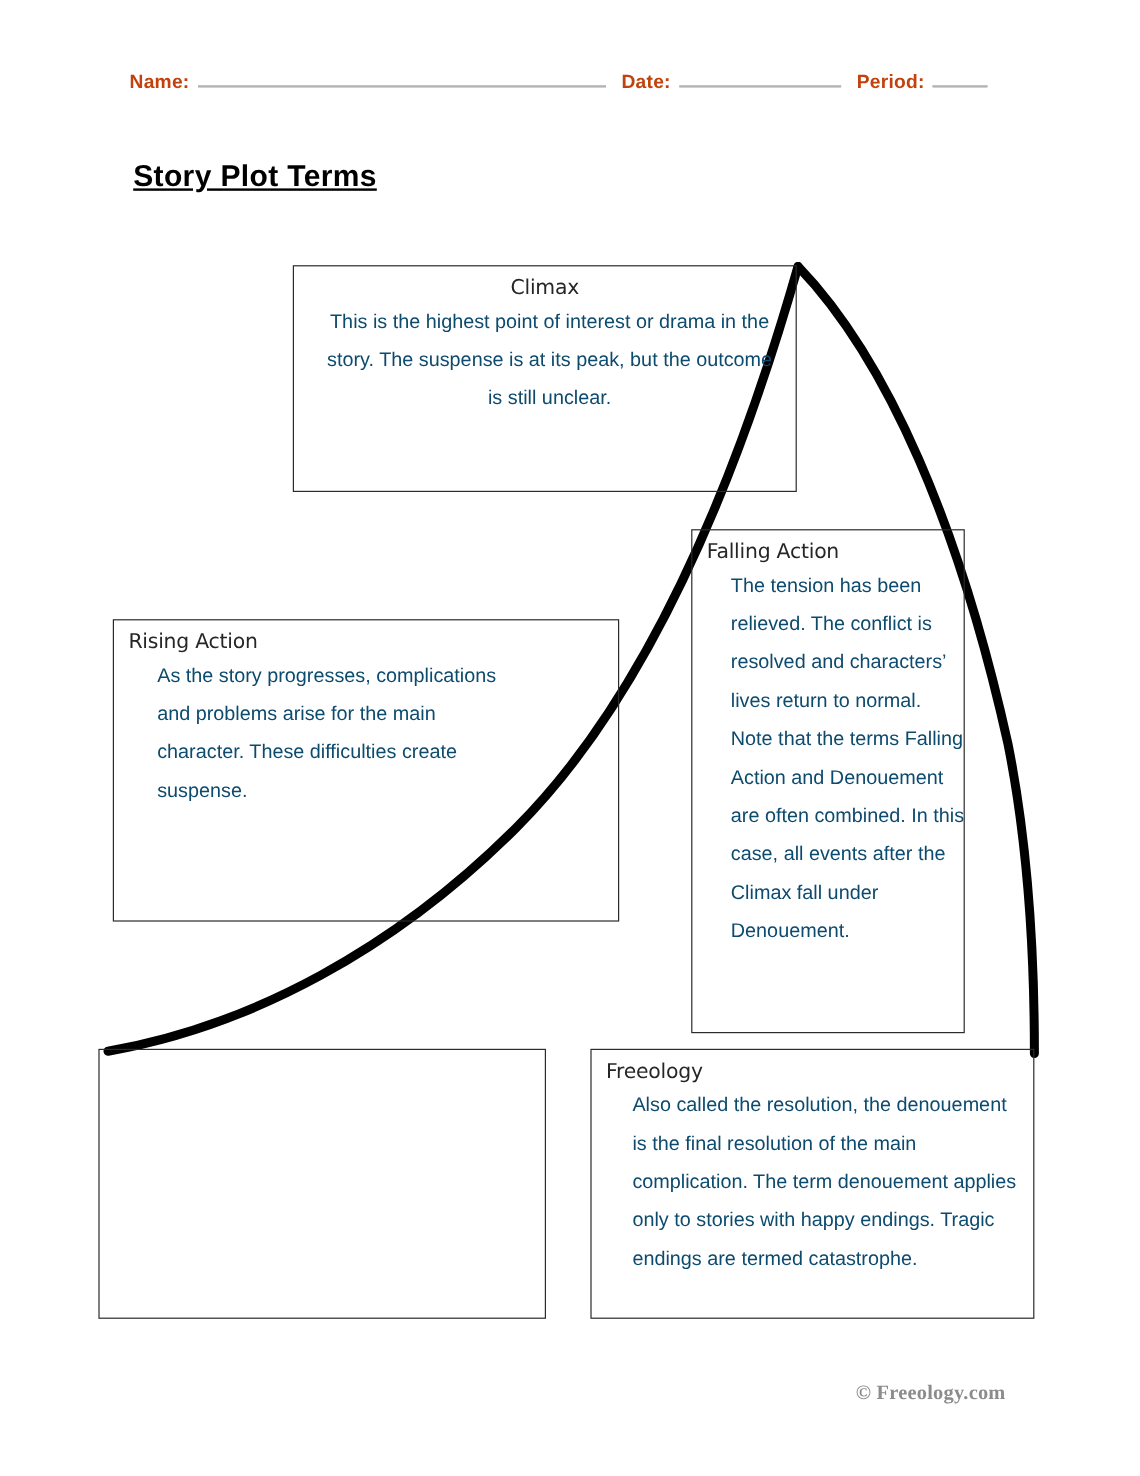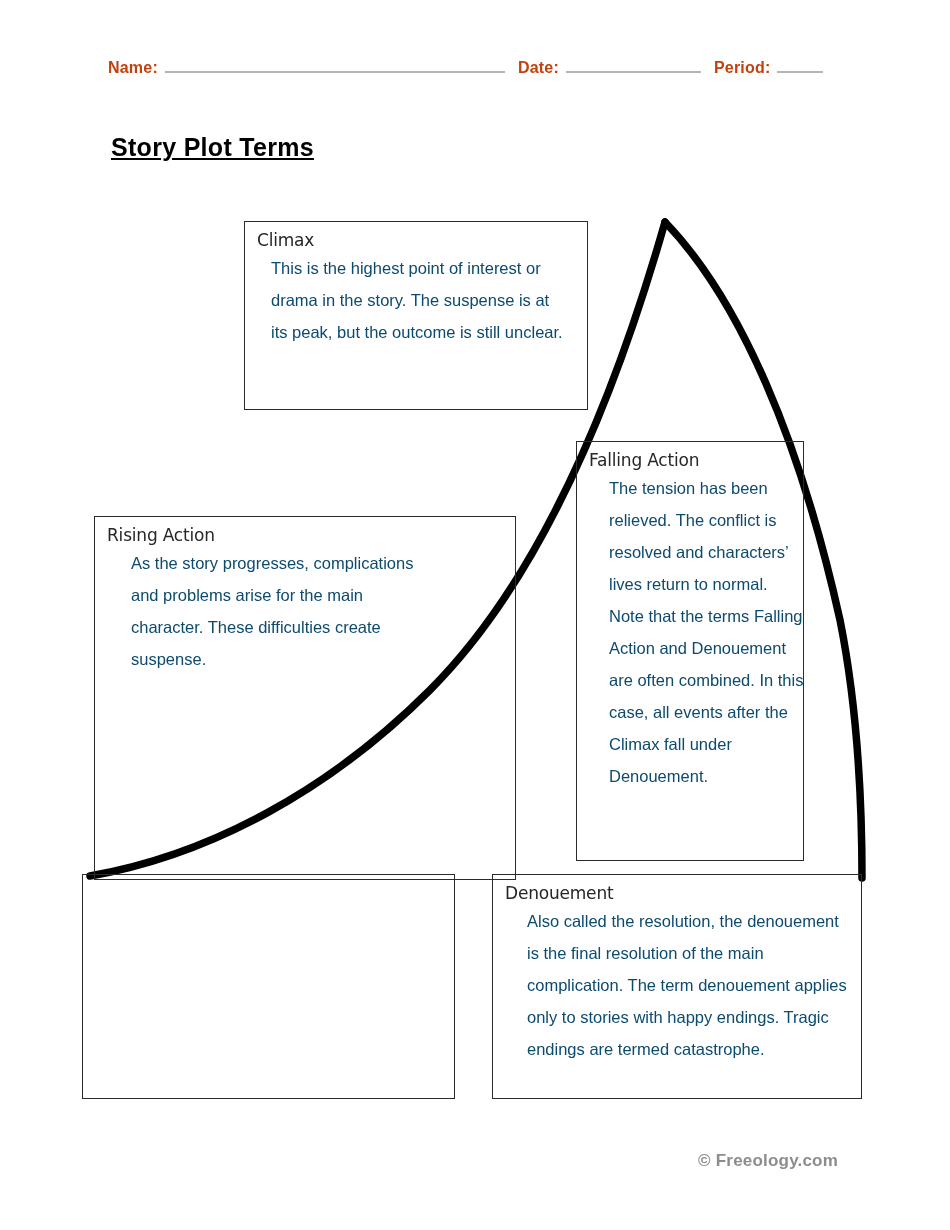--- a/index.html
+++ b/index.html
@@ -85,27 +85,27 @@
   .term-body {
     font-size: 16.5px;
     color: #0c4a6e;
     line-height: 32px;
     padding-left: 14px;
     margin: 0;
   }
 
   #box-climax {
     left: 244px; top: 221px;
-    width: 344px; height: 189px;
+    width: 420px; height: 189px; text-align: center;
   }
   #box-climax .term-body { padding-right: 6px; }
 
   #box-rising {
     left: 94px; top: 516px;
-    width: 422px; height: 364px;
+    width: 422px; height: 252px;
   }
   #box-rising .term-body { padding-left: 24px; width: 300px; }
 
   #box-falling {
     left: 576px; top: 441px;
     width: 228px; height: 420px;
   }
   #box-falling .term-body { padding-left: 20px; width: 196px; }
 
   #box-intro {
@@ -122,20 +122,21 @@
 
   
   .footer-credit {
     position: absolute;
     right: 112px;
     top: 1151px;
     font-size: 17px;
     font-weight: bold;
     color: #8c8c8c;
     letter-spacing: 0.2px;
+    font-family: Liberation Serif, serif;
   }
 </style>
 </head>
 <body>
 
 <div id="page">
 
   <div class="header-row">
     <span class="hdr-label">Name:</span>
     <span class="hdr-rule rule-name"></span>
@@ -164,19 +165,19 @@
 
   <div class="term-box" id="box-falling">
     <div class="term-title">Falling Action</div>
     <p class="term-body">The tension has been relieved. The conflict is resolved and characters’ lives return to normal. Note that the terms Falling Action and Denouement are often combined. In this case, all events after the Climax fall under Denouement.</p>
   </div>
 
   <div class="term-box" id="box-intro">
   </div>
 
   <div class="term-box" id="box-denouement">
-    <div class="term-title">Denouement</div>
+    <div class="term-title">Freeology</div>
     <p class="term-body">Also called the resolution, the denouement is the final resolution of the main complication. The term denouement applies only to stories with happy endings. Tragic endings are termed catastrophe.</p>
   </div>
 
   <div class="footer-credit">© Freeology.com</div>
 
 </div>
 
 </body></html>

